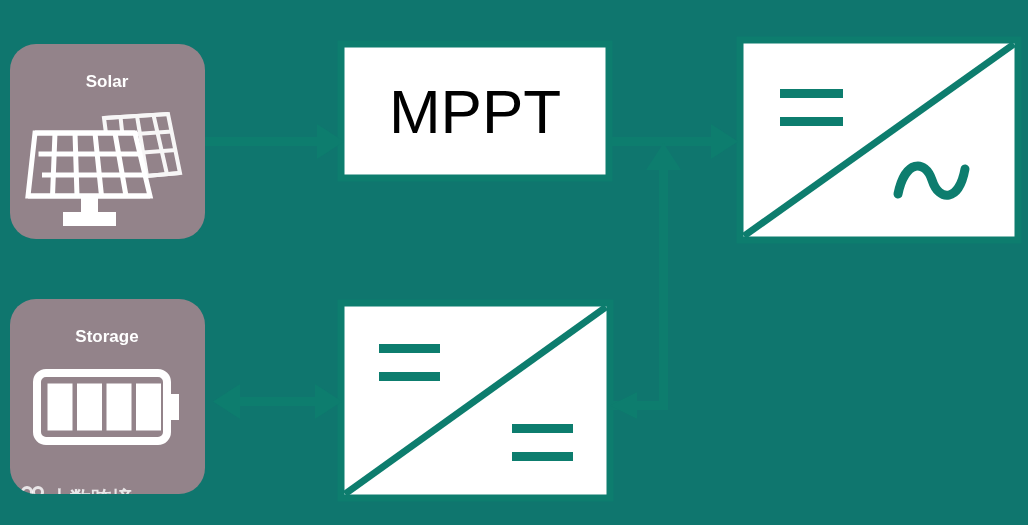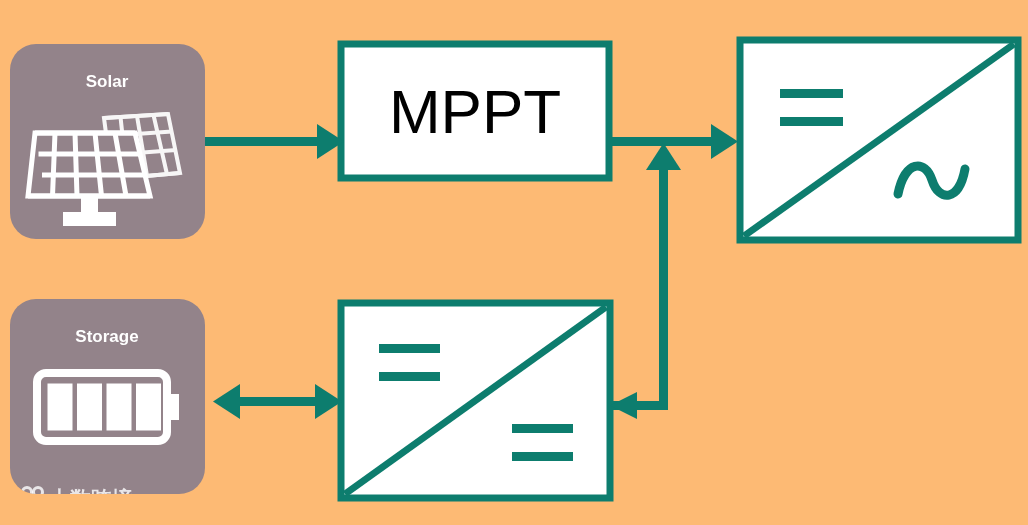--- a/index.html
+++ b/index.html
@@ -8,21 +8,21 @@
     padding: 0;
     background: #ffffff;
   }
   body {
     font-family: "Liberation Sans", sans-serif;
   }
   #stage {
     position: relative;
     width: 1028px;
     height: 525px;
-    background: #fdba74;
+    background: #0f766e;
     overflow: hidden;
   }
   #diagram-svg {
     position: absolute;
     left: 0;
     top: 0;
     width: 1028px;
     height: 525px;
     display: block;
   }

